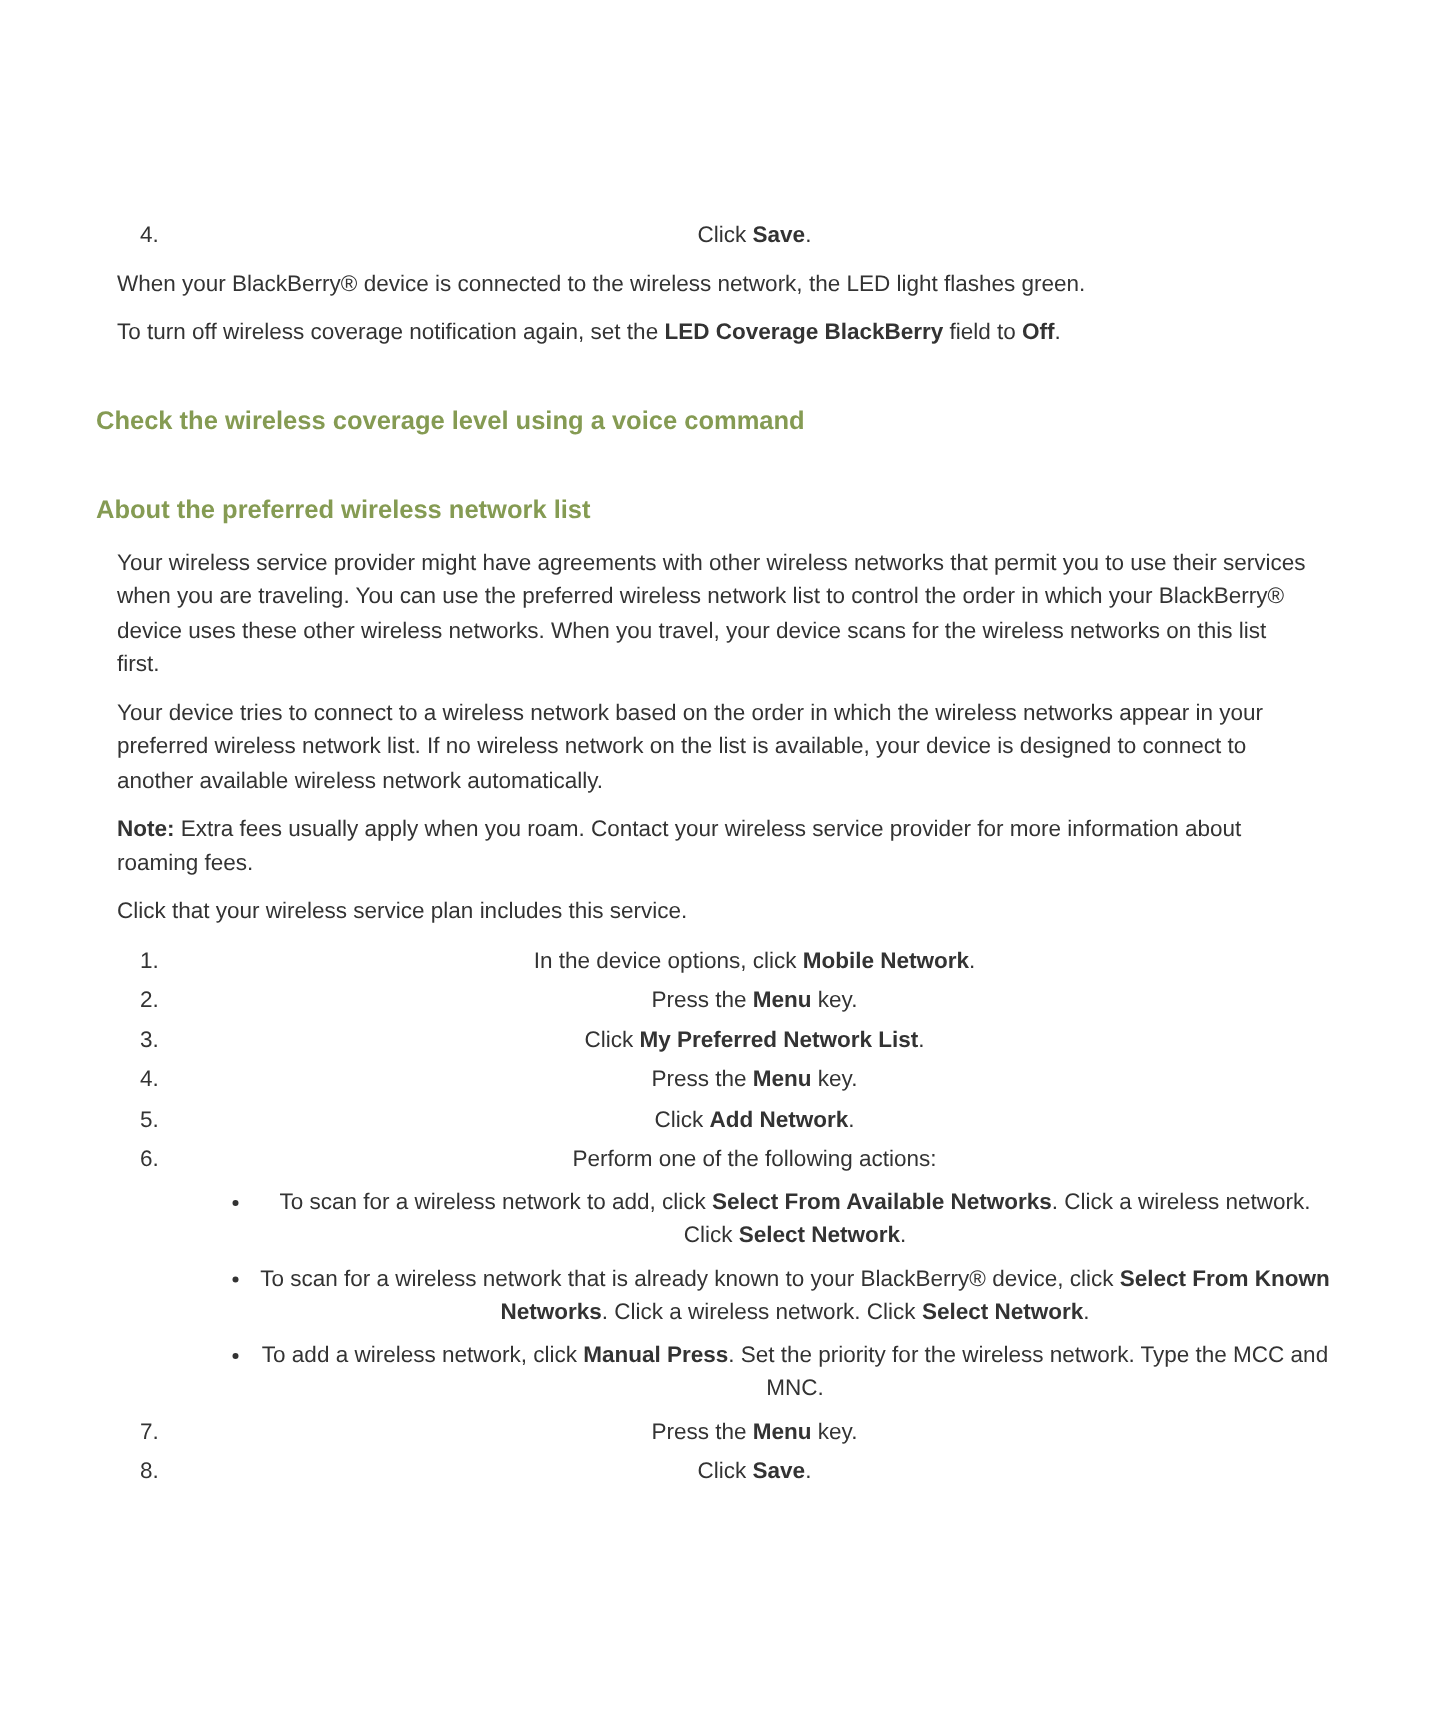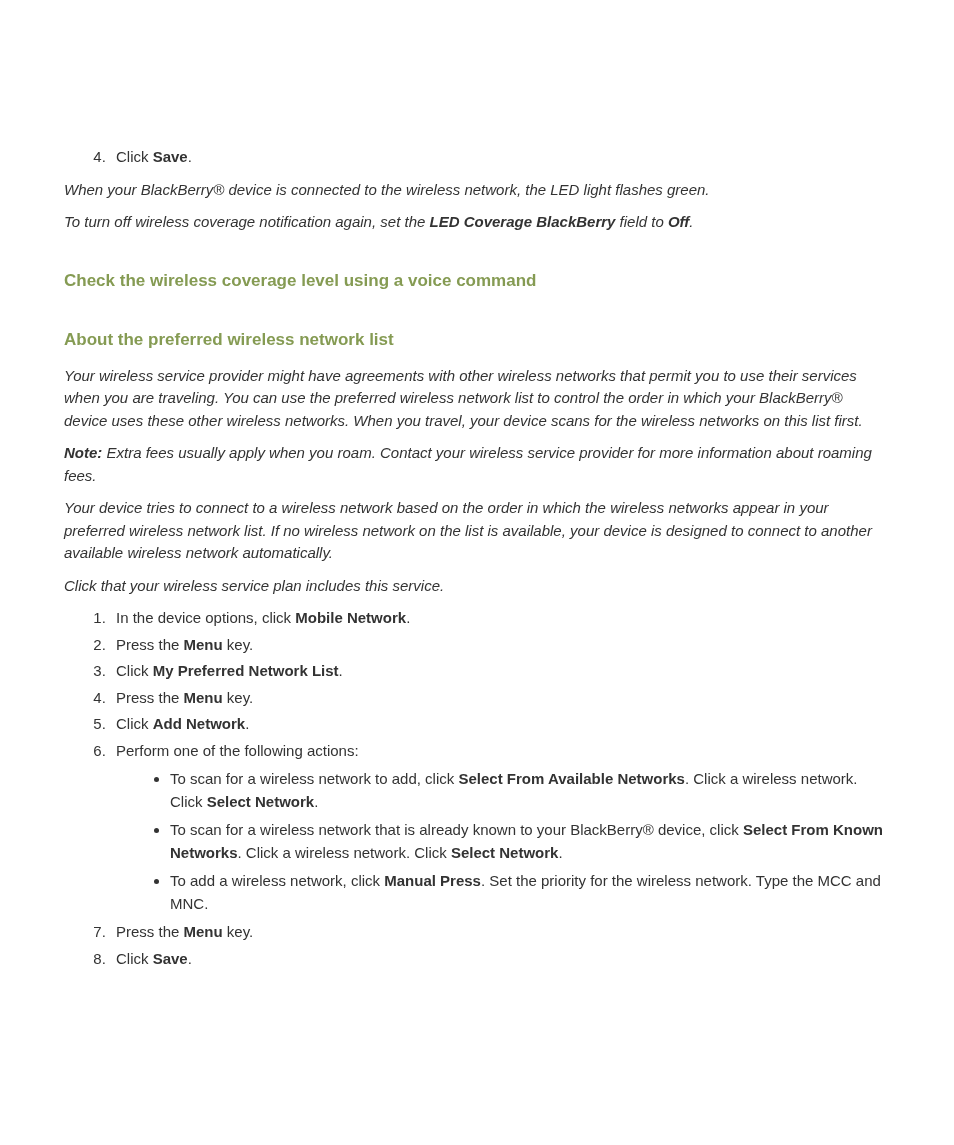--- a/index.html
+++ b/index.html
@@ -18,27 +18,27 @@
     padding: 140px 64px 40px 64px;
     position: relative;
   }
   h2.section {
     color: #859b53;
     font-weight: 600;
     font-size: 17px;
     margin: 34px 0 12px 0;
   }
   p {
-    margin: 10px 0;
+    margin: 10px 14px;
     color: #333;
-    font-style: italic;
   }
   ol.numlist {
     margin: 6px 0 10px 0;
     padding-left: 46px;
+    text-align: center;
   }
   ol.numlist > li {
     padding-left: 6px;
     margin: 4px 0;
   }
   ul.bullets {
     list-style: disc;
     margin: 6px 0;
     padding-left: 54px;
   }
@@ -60,24 +60,24 @@
 
   <p>When your BlackBerry® device is connected to the wireless network, the LED light flashes green.</p>
   <p>
     <span>To turn off wireless coverage notification again, set the </span><span class="bold">LED Coverage BlackBerry</span><span> field to </span><span class="bold">Off</span><span>.</span>
   </p>
 
   <h2 class="section">Check the wireless coverage level using a voice command</h2>
 
   <h2 class="section">About the preferred wireless network list</h2>
   <p>Your wireless service provider might have agreements with other wireless networks that permit you to use their services when you are traveling. You can use the preferred wireless network list to control the order in which your BlackBerry® device uses these other wireless networks. When you travel, your device scans for the wireless networks on this list first.</p>
+  <p>Your device tries to connect to a wireless network based on the order in which the wireless networks appear in your preferred wireless network list. If no wireless network on the list is available, your device is designed to connect to another available wireless network automatically.</p>
   <p>
     <span class="bold">Note:</span><span>  Extra fees usually apply when you roam. Contact your wireless service provider for more information about roaming fees.</span>
   </p>
-  <p>Your device tries to connect to a wireless network based on the order in which the wireless networks appear in your preferred wireless network list. If no wireless network on the list is available, your device is designed to connect to another available wireless network automatically.</p>
 
   <p>Click that your wireless service plan includes this service.</p>
   <ol class="numlist">
     <li>
       <span>In the device options, click </span><span class="bold">Mobile Network</span><span>.</span>
     </li>
     <li>
       <span>Press the </span><span class="bold">Menu</span><span> key.</span>
     </li>
     <li>

